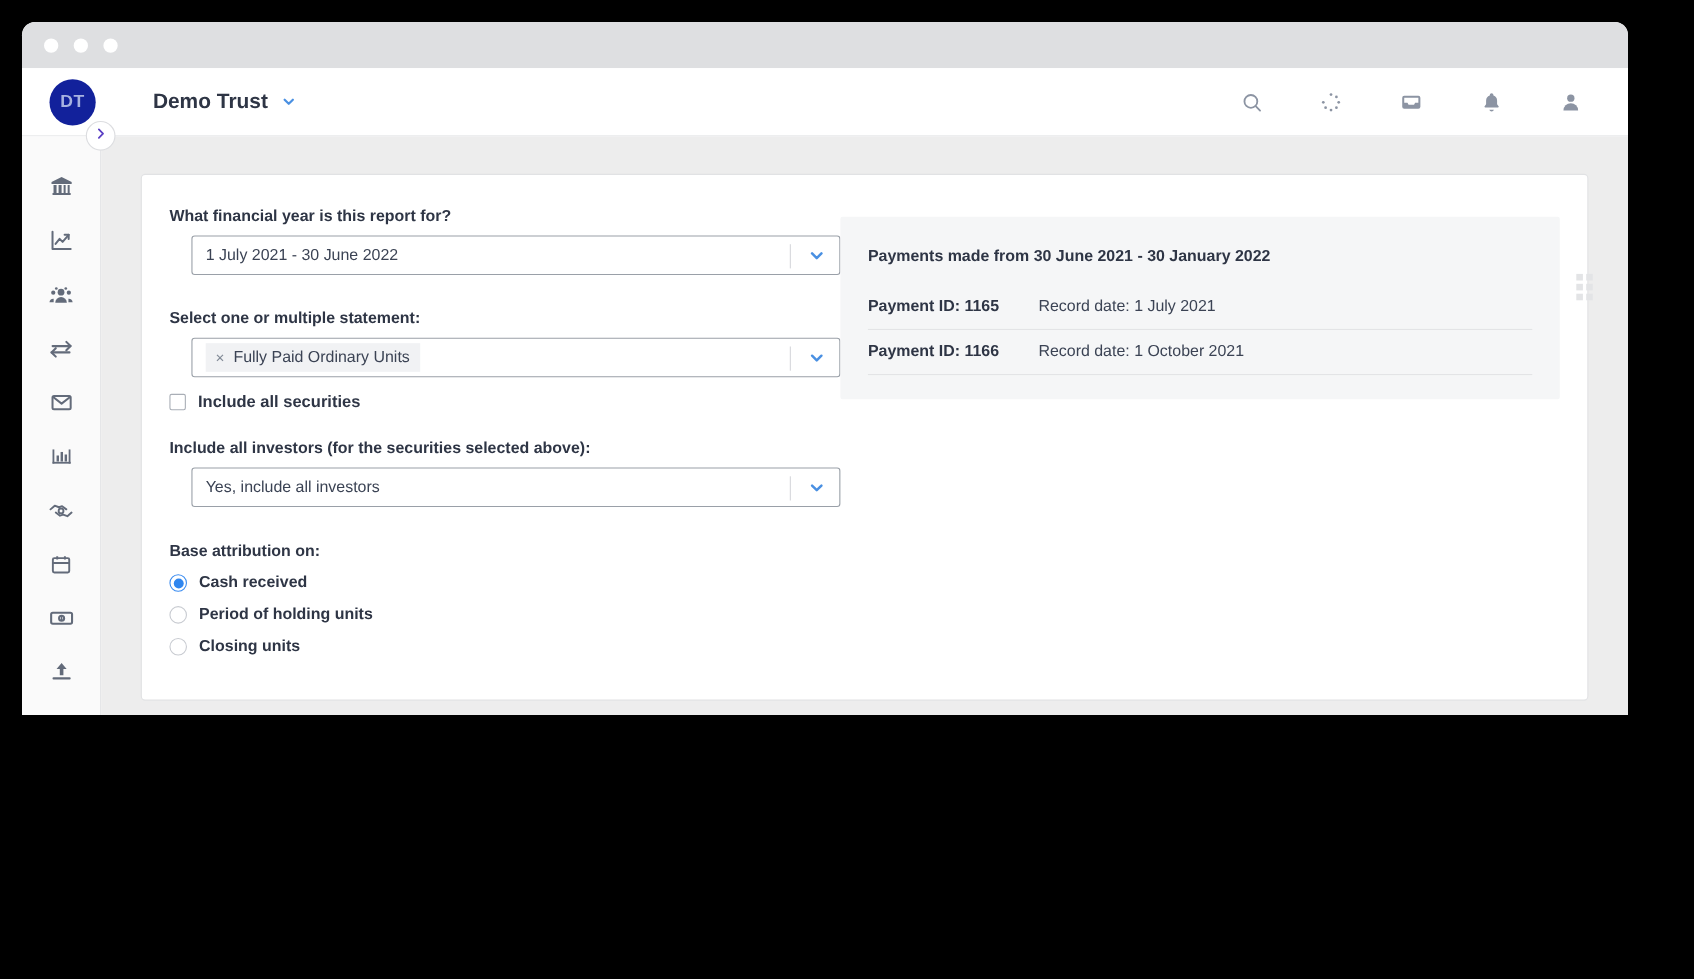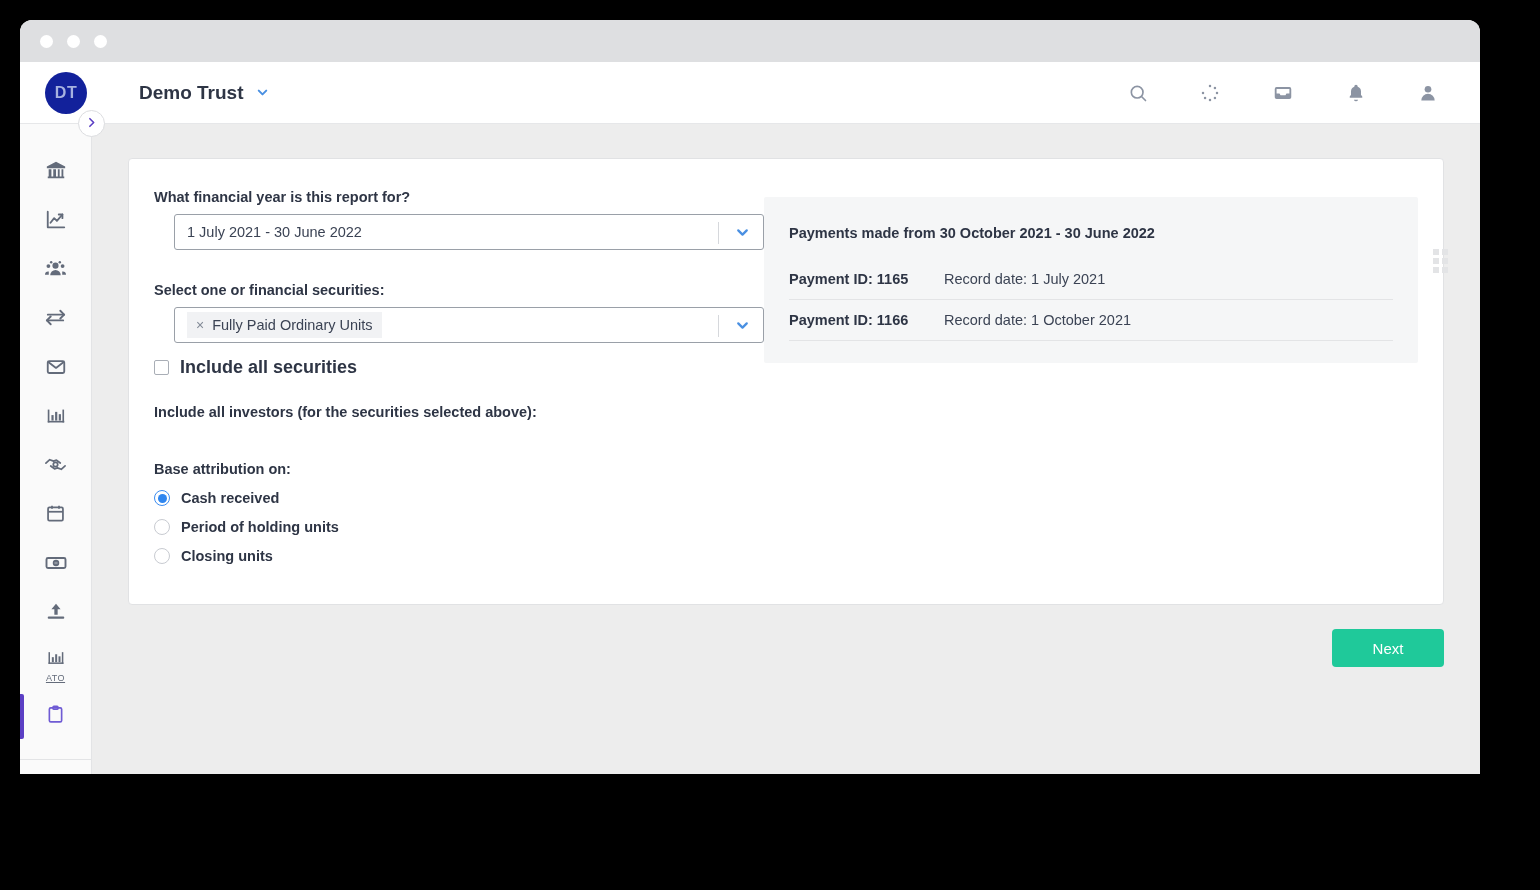--- a/index.html
+++ b/index.html
@@ -7,21 +7,21 @@
     width: 1540px; height: 890px;
     background: #000000;
     font-family: "Liberation Sans", sans-serif;
     overflow: hidden;
   }
 
   
   .browser {
     position: absolute;
     left: 20px; top: 20px;
-    width: 1460px; height: 754px;
+    width: 1460px; height: 630px;
     background: #ffffff;
     border-radius: 12px 12px 0 0;
     overflow: hidden;
   }
   .chrome-bar {
     height: 42px;
     background: #dedfe1;
     display: flex;
     align-items: center;
     padding-left: 20px;
@@ -151,21 +151,21 @@
     display: inline-flex; align-items: center; gap: 8px;
     height: 26px; padding: 0 9px;
     font-size: 14.5px; color: #3b4354;
   }
   .tag-x { color: #828a96; font-size: 14px; cursor: pointer; line-height: 1; }
 
   .checkbox-row { display: flex; align-items: center; gap: 11px; margin-top: 14px; cursor: pointer; }
   .checkbox-box {
     width: 15px; height: 15px; border: 1px solid #a9aeb6; border-radius: 2px; background: #fff;
   }
-  .checkbox-label { font-size: 18px; font-weight: bold; color: #2e3545; }
+  .checkbox-label { font-size: 15px; font-weight: bold; color: #2e3545; }
 
   .gap-lg { height: 32px; }
   .gap-md { height: 26px; }
 
   .radio-row { display: flex; align-items: center; gap: 11px; margin-top: 13px; cursor: pointer; }
   .radio-outer {
     width: 16px; height: 16px; border-radius: 50%;
     border: 1px solid #c8cbd1; background: #fff;
     display: flex; align-items: center; justify-content: center;
   }
@@ -436,21 +436,21 @@
               <span class="select-divider"></span>
               <span class="select-caret">
                 <svg width="17" height="17" viewBox="0 0 24 24" fill="none" stroke="currentColor" stroke-width="3.2" stroke-linecap="round" stroke-linejoin="round">
                     <polyline points="6 9 12 15 18 9"></polyline>
                   </svg>
               </span>
             </div>
 
             <div class="gap-lg"></div>
 
-            <div class="field-label">Select one or financial securities:</div>
+            <div class="field-label">Select one or multiple statement:</div>
             <div class="select-box">
               <span class="tag-chip">
                 <span class="tag-x">×</span>
                 <span>Fully Paid Ordinary Units</span>
               </span>
               <span class="select-divider"></span>
               <span class="select-caret">
                 <svg width="17" height="17" viewBox="0 0 24 24" fill="none" stroke="currentColor" stroke-width="3.2" stroke-linecap="round" stroke-linejoin="round">
                     <polyline points="6 9 12 15 18 9"></polyline>
                   </svg>
@@ -458,20 +458,29 @@
             </div>
 
             <div class="checkbox-row">
               <span class="checkbox-box"></span>
               <span class="checkbox-label">Include all securities</span>
             </div>
 
             <div class="gap-md"></div>
 
             <div class="field-label">Include all investors (for the securities selected above):</div>
+            <div class="select-box">
+              <span class="select-value">Yes, include all investors</span>
+              <span class="select-divider"></span>
+              <span class="select-caret">
+                <svg width="17" height="17" viewBox="0 0 24 24" fill="none" stroke="currentColor" stroke-width="3.2" stroke-linecap="round" stroke-linejoin="round">
+                    <polyline points="6 9 12 15 18 9"></polyline>
+                  </svg>
+              </span>
+            </div>
 
             <div class="gap-lg"></div>
 
             <div class="field-label">Base attribution on:</div>
 
             <div class="radio-row selected">
               <span class="radio-outer">
                   <span class="radio-inner"></span>
                 </span>
               <span class="radio-label">Cash received</span>
@@ -484,21 +493,21 @@
 
             <div class="radio-row">
               <span class="radio-outer"></span>
               <span class="radio-label">Closing units</span>
             </div>
 
           </div>
 
           <div class="side-col">
             <div class="payments-panel">
-              <div class="payments-title">Payments made from 30 October 2021 - 30 June 2022</div>
+              <div class="payments-title">Payments made from 30 June 2021 - 30 January 2022</div>
 
               <div class="payment-row">
                 <span class="payment-id">Payment ID: 1165</span>
                 <span class="payment-date">Record date: 1 July 2021</span>
               </div>
 
               <div class="payment-row">
                 <span class="payment-id">Payment ID: 1166</span>
                 <span class="payment-date">Record date: 1 October 2021</span>
               </div>

